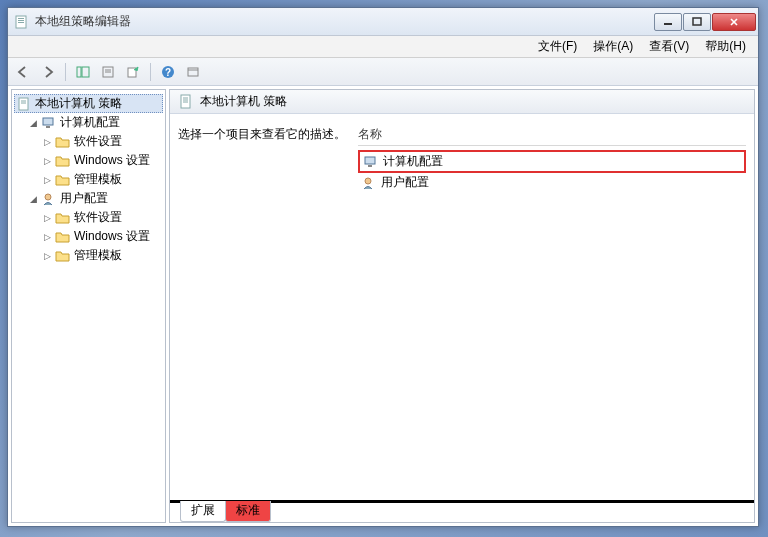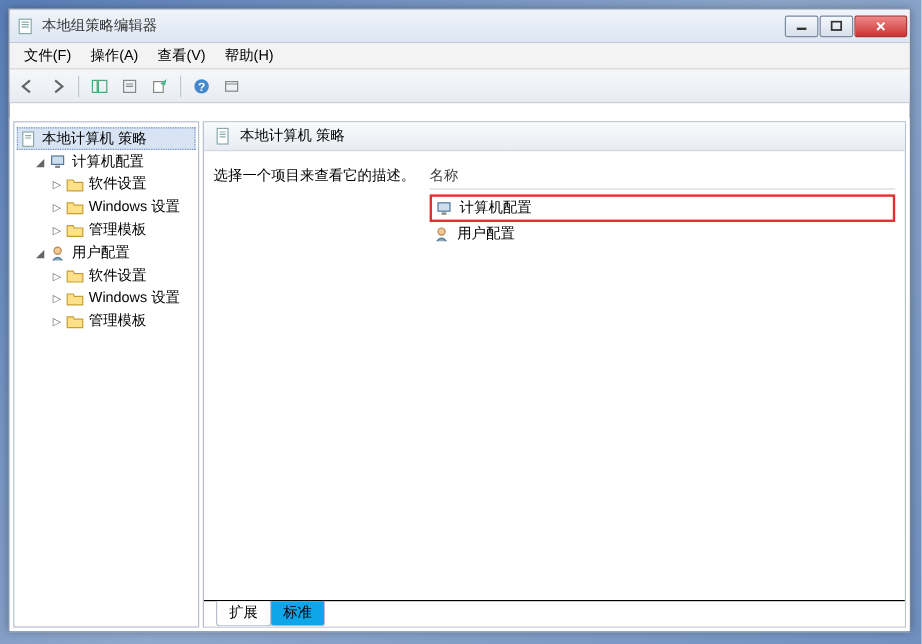--- a/index.html
+++ b/index.html
@@ -4,45 +4,45 @@
 <style>
 * { box-sizing: border-box; margin: 0; padding: 0; }
 body { font-family: "Microsoft YaHei", "SimSun", Tahoma, sans-serif; font-size: 12px; background: linear-gradient(135deg, #5a7fb8 0%, #8ea8cc 50%, #7090c0 100%); width: 768px; height: 537px; overflow: hidden; position: relative; }
 .window { position: absolute; left: 7px; top: 7px; width: 752px; height: 520px; background: #fff; border: 1px solid #5a7090; box-shadow: 0 0 8px rgba(0,0,0,0.3); display: flex; flex-direction: column; }
 .titlebar { height: 28px; background: linear-gradient(#f0f4fa, #dde6f2); display: flex; align-items: center; padding: 0 2px 0 6px; border-bottom: 1px solid #c0c8d4; }
 .titlebar-icon { width: 16px; height: 16px; margin-right: 5px; }
 .titlebar-text { flex: 1; color: #333; font-size: 12px; }
 .winbtns { display: flex; gap: 1px; }
 .winbtn { width: 28px; height: 18px; border: 1px solid #7a8aa0; border-radius: 2px; display: flex; align-items: center; justify-content: center; font-size: 10px; color: #333; background: linear-gradient(#f5f8fc, #d8e0ec); }
 .winbtn.close { width: 44px; background: linear-gradient(#e88, #c33); border-color: #a33; color: #fff; font-weight: bold; }
-.menubar { height: 22px; background: #f3f3f3; display: flex; align-items: center; padding: 0 4px; border-bottom: 1px solid #d0d0d0; }
+.menubar { height: 22px; background: #f3f3f3; display: flex; align-items: center; padding: 0 4px; border-bottom: 1px solid #d0d0d0; justify-content: flex-end; }
 .menuitem { padding: 2px 8px; cursor: default; }
 .toolbar { height: 28px; background: linear-gradient(#f5f7fa, #e8ecf2); border-bottom: 1px solid #c8d0dc; display: flex; align-items: center; padding: 0 4px; gap: 3px; }
 .toolbtn { width: 22px; height: 22px; border: 1px solid transparent; border-radius: 2px; display: flex; align-items: center; justify-content: center; cursor: default; }
 .toolsep { width: 1px; height: 18px; background: #c0c8d4; margin: 0 3px; }
-.content { flex: 1; display: flex; padding: 3px; gap: 3px; background: #fff; margin-top: 12px; }
+.content { flex: 1; display: flex; padding: 3px; gap: 3px; background: #fff; }
 .leftpane { width: 155px; border: 1px solid #b8c0cc; background: #fff; overflow: auto; }
 .treeroot { padding: 4px 2px; }
 .treeitem { display: flex; align-items: center; padding: 1px 2px; cursor: default; white-space: nowrap; }
 .treeitem.selected { background: #d8e4f4; border: 1px dotted #7090c0; padding: 0 1px; }
 .expander { width: 11px; height: 11px; margin-right: 2px; font-size: 9px; color: #666; display: flex; align-items: center; justify-content: center; }
 .treeicon { width: 16px; height: 14px; margin-right: 3px; flex-shrink: 0; }
 .treelabel { font-size: 12px; }
 .indent1 { padding-left: 14px; }
 .indent2 { padding-left: 28px; }
 .rightpane { flex: 1; border: 1px solid #b8c0cc; background: #fff; display: flex; flex-direction: column; }
 .rheader { height: 24px; background: linear-gradient(#f8fafc, #e8ecf2); border-bottom: 1px solid #d0d8e4; display: flex; align-items: center; padding: 0 8px; gap: 6px; }
 .rbody { flex: 1; display: flex; padding: 12px 8px 8px 8px; gap: 0; }
 .descpane { width: 180px; font-size: 12px; }
 .listpane { flex: 1; }
 .listheader { font-size: 12px; color: #404040; border-bottom: 1px solid #d8d8d8; padding-bottom: 2px; margin-bottom: 4px; }
 .listitem { display: flex; align-items: center; padding: 1px 3px; gap: 4px; cursor: default; }
 .listitem.highlighted { border: 2px solid #e03030; padding: 1px 3px; }
-.tabstrip { height: 22px; border-top: 1px solid #000000; display: flex; align-items: center; padding: 0 10px; background: #fff; }
-.tabbtn { border: 1px solid #b8c0cc; border-top: none; padding: 1px 10px 2px 10px; margin-right: -1px; font-size: 12px; background: #0ea5e9; cursor: default; border-radius: 0 0 3px 3px; }
+.tabstrip { height: 22px; border-top: 3px solid #000000; display: flex; align-items: flex-end; padding: 0 10px; background: #fff; }
+.tabbtn { border: 1px solid #b8c0cc; border-top: none; padding: 1px 10px 2px 10px; margin-right: -1px; font-size: 12px; background: #ef4444; cursor: default; border-radius: 0 0 3px 3px; }
 .tabbtn.active { background: #fff; }
 svg { display: block; }
 </style>
 </head>
 <body>
 
 <div class="window">
 
   <div class="titlebar">
     <span class="titlebar-icon">

